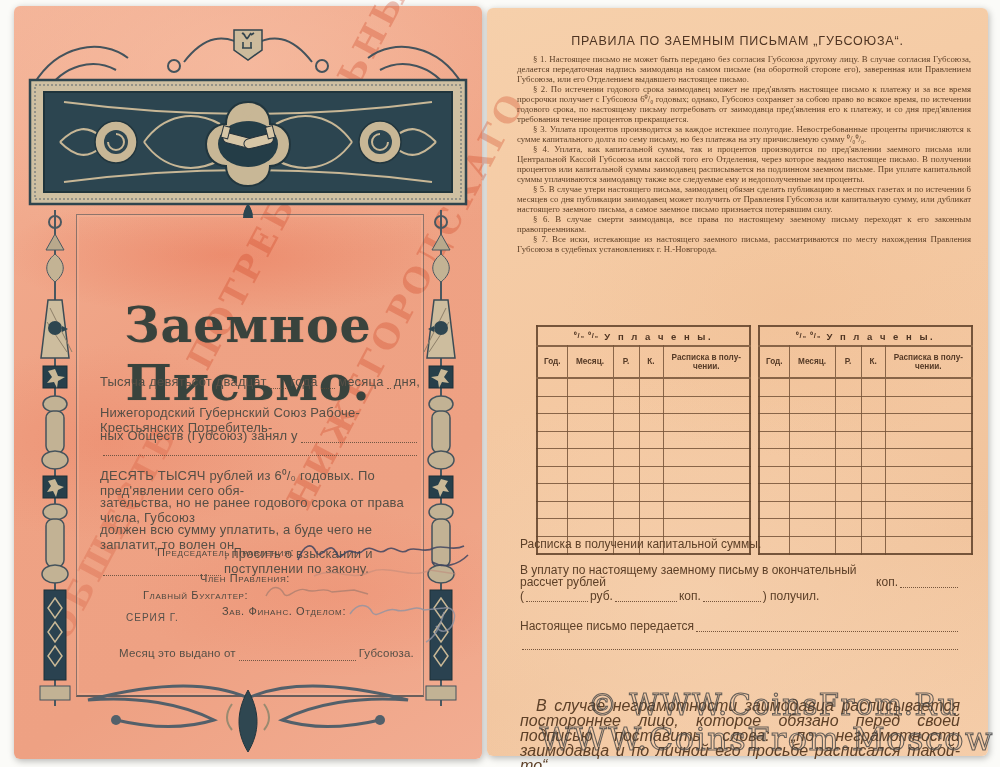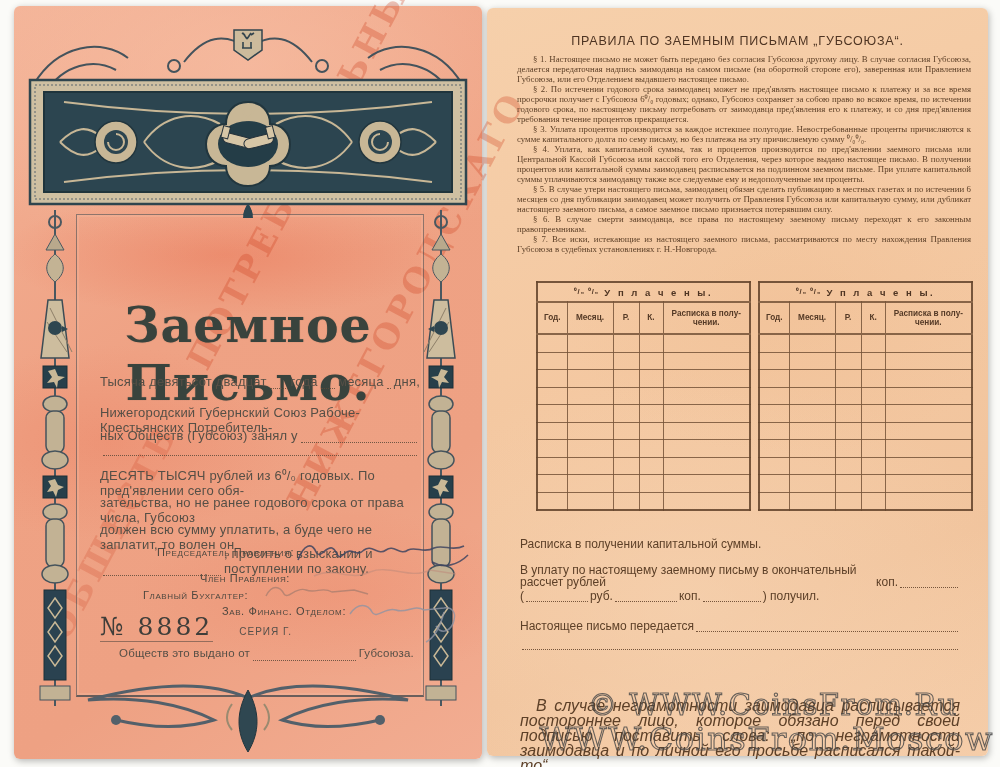--- a/index.html
+++ b/index.html
@@ -43,21 +43,21 @@
   
   .bk{color:#5e4026;}
   #back-title{position:absolute;left:15px;right:15px;top:26px;text-align:center;
     font-weight:normal;font-size:12.5px;letter-spacing:.8px;color:#4e3422;z-index:3;}
   #rules-paragraphs{position:absolute;left:30px;width:454px;top:46px;z-index:3;}
   #rules-paragraphs .para{margin:0;font-family:"Liberation Serif",serif;font-size:8.8px;
     line-height:10px;text-align:justify;text-indent:16px;color:#5d4028;}
   .tables-wrap{position:absolute;left:49px;top:273px;width:434px;display:flex;gap:7px;z-index:3;}
   table.pay{border-collapse:collapse;width:213px;table-layout:fixed;}
   table.pay th,table.pay td{border:1px solid rgba(118,83,56,.85);padding:0;}
-  table.pay{border:2px solid rgba(104,72,48,.9);}
+  table.pay{border:2px solid rgba(104,72,48,.9);margin-top:44px;}
   table.pay .grp{height:18px;font-size:9.5px;color:#4e3422;border-bottom-width:2px;}
   table.pay .grp .pct{font-size:7.5px;vertical-align:2px;letter-spacing:1px;}
   table.pay .grp .grplbl{font-weight:bold;letter-spacing:2.5px;}
   table.pay th.col{height:30px;font-size:8.2px;font-weight:bold;color:#553a26;line-height:9.5px;
     border-bottom-width:2px;}
   table.pay td{height:16.5px;}
   table.pay col.c1{width:30px}table.pay col.c2{width:46px}table.pay col.c3{width:26px}
   table.pay col.c4{width:24px}table.pay col.c5{width:87px}
   .bline{position:absolute;z-index:3;left:33px;right:28px;display:flex;align-items:flex-end;
     font-size:12px;color:#5d4028;line-height:12px;}
@@ -255,25 +255,24 @@
     <path d="M4,14 C24,4 40,20 60,10 C80,2 100,18 120,8 L146,12" stroke="#c08a7a" stroke-width="1.4" fill="none" opacity=".55"></path>
   </svg>
   <svg class="sig" style="left:248px;top:574px" width="110" height="22" viewBox="0 0 110 22">
     <path d="M4,16 C10,4 18,6 22,14 C26,20 34,6 44,10 C54,14 60,6 70,12 L92,10 L106,14" stroke="#96766a" stroke-width="1.4" fill="none" opacity=".6"></path>
   </svg>
   <svg class="sig" style="left:330px;top:588px" width="140" height="50" viewBox="0 0 140 50">
     <path d="M6,20 C14,8 24,10 28,18 C32,26 42,12 52,16 C62,20 70,10 80,16 L100,14 C108,13 112,18 110,26 C108,36 98,42 92,32 M100,18 C96,34 90,44 82,48" stroke="#8f93a2" stroke-width="1.5" fill="none" opacity=".8"></path>
   </svg>
 
   <div id="num-line">
-    <span id="num-label">№ 8882</span>
     <span id="series-label">СЕРИЯ Г.</span>
   </div>
   <div class="fline" style="top:640px;left:105px;right:68px;font-size:11.5px">
-    <span>Обществ это выдано от</span>
+    <span>Месяц это выдано от</span>
     <span class="blank" style="flex:1"></span>
     <span>Губсоюза.</span>
   </div>
 </div>
 
 <div class="page bk" id="page-back">
   <div id="back-title">ПРАВИЛА ПО ЗАЕМНЫМ ПИСЬМАМ „ГУБСОЮЗА“.</div>
   <div id="rules-paragraphs">
       <p class="para">§ 1. Настоящее письмо не может быть передано без согласия Губсоюза другому лицу. В случае согласия Губсоюза, делается передаточная надпись заимодавца на самом письме (на оборотной стороне его), заверенная или Правлением Губсоюза, или его Отделением выдавшего настоящее письмо.</p>
       <p class="para">§ 2. По истечении годового срока заимодавец может не пред'являть настоящее письмо к платежу и за все время просрочки получает с Губсоюза 6⁰/₀ годовых; однако, Губсоюз сохраняет за собою право во всякое время, по истечении годового срока, по настоящему письму потребовать от заимодавца пред'явления его к платежу, и со дня пред'явления требования течение процентов прекращается.</p>

